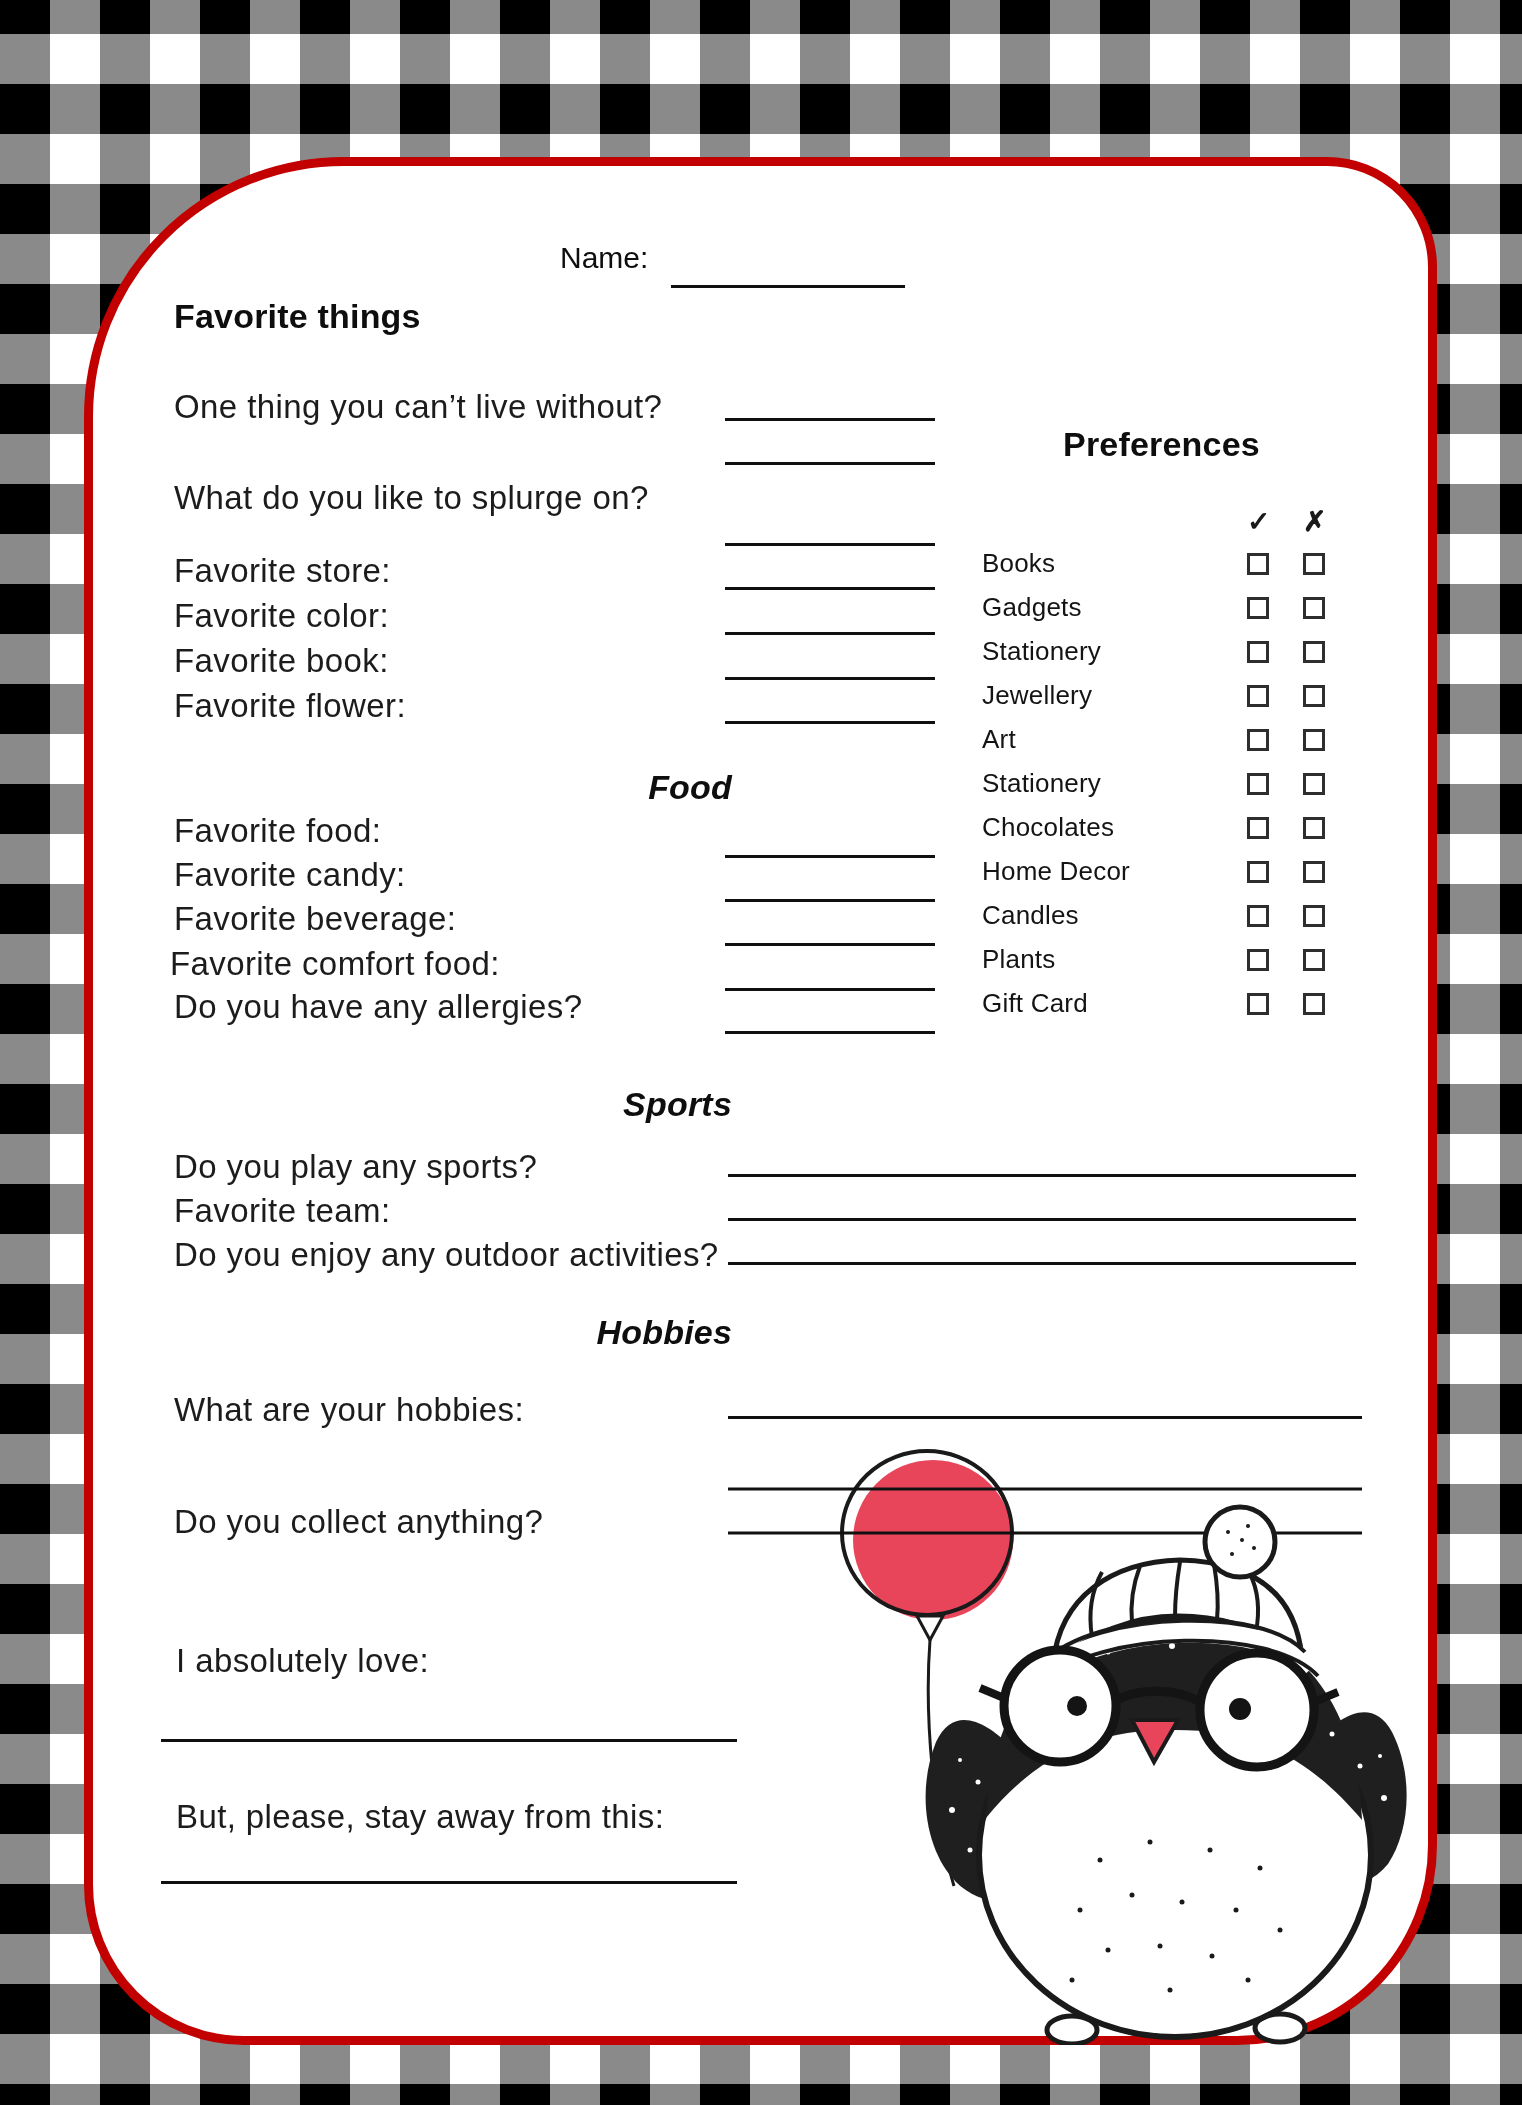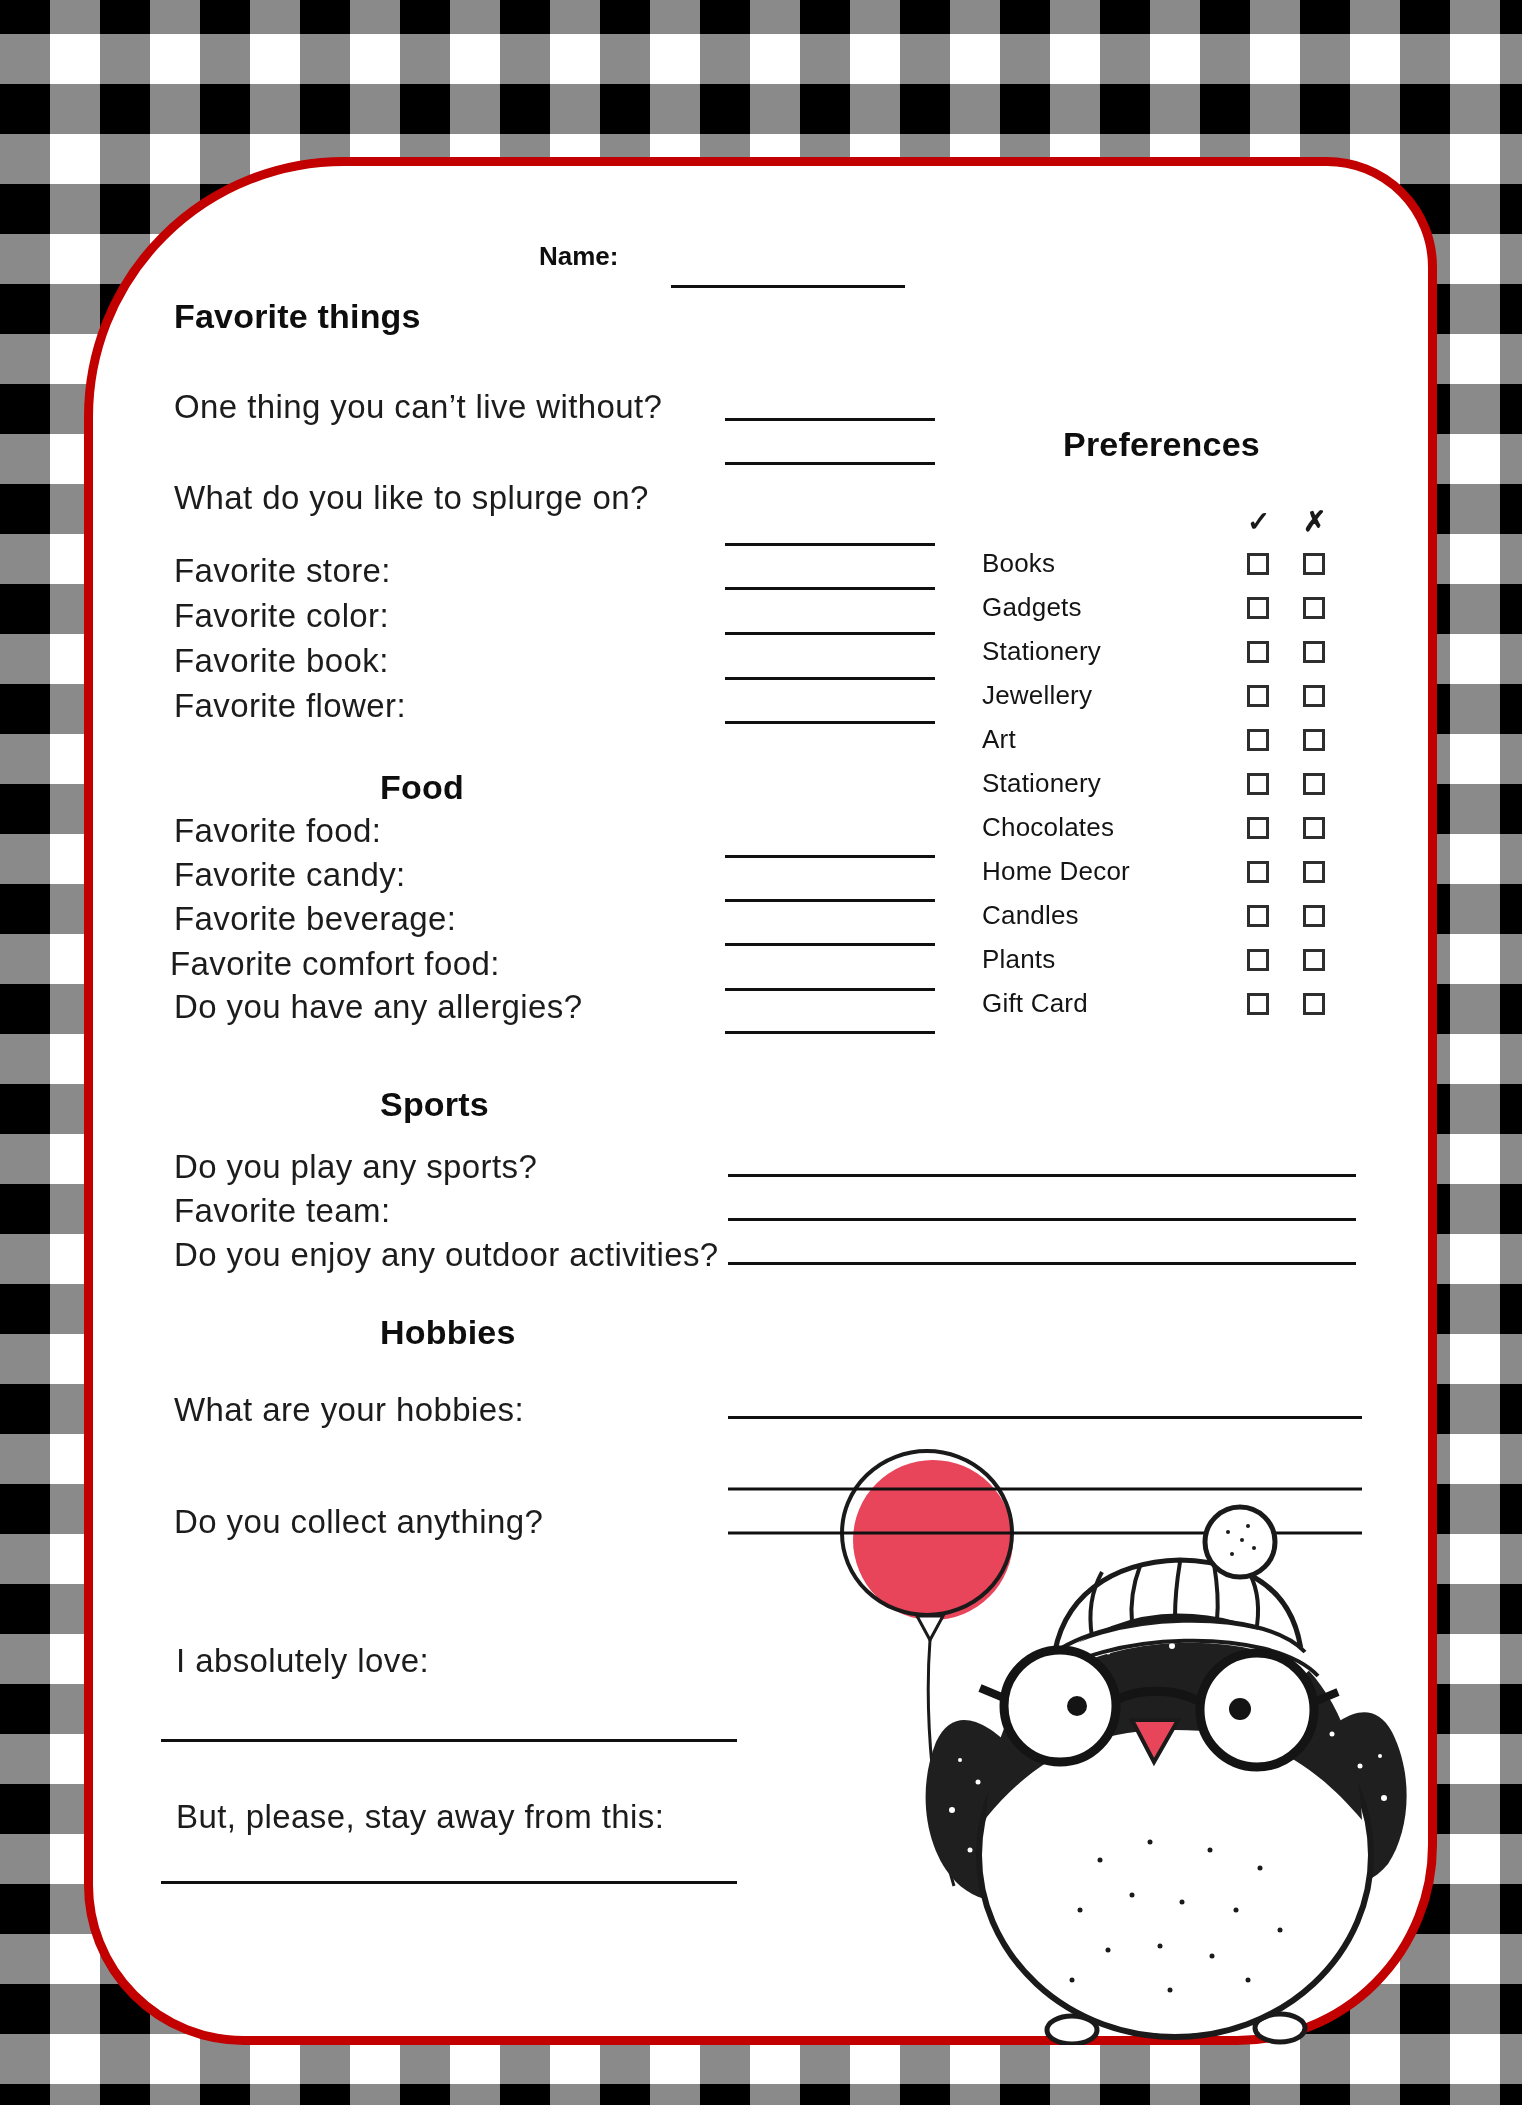--- a/index.html
+++ b/index.html
@@ -10,22 +10,22 @@
     background-size:100px 100px; background-position:0 -16px;
   }
   .card{
     position:absolute; left:84px; top:157px; width:1353px; height:1888px;
     box-sizing:border-box; background:#ffffff; border:9px solid #c20000;
     border-radius:260px 110px 200px 160px;
   }
   .lbl{position:absolute; font-size:33px; color:#1c1c1c; letter-spacing:0.4px; white-space:nowrap;}
   .wrap{white-space:normal; line-height:37px;}
   .h{position:absolute; font-weight:bold; font-size:34px; color:#0e0e0e; letter-spacing:0.2px; white-space:nowrap;}
-  .hc{text-align:left;}
-  .name-lbl{position:absolute; font-weight:bold; font-size:26px; color:#0e0e0e;}
+  .hc{text-align:right;font-style:italic;}
+  .name-lbl{position:absolute; font-weight:normal; font-size:30px; color:#0e0e0e;margin-left:21px;}
   .ln{position:absolute; height:0; border-bottom:3px solid #101010;}
   .pref-lbl{position:absolute; font-size:26px; color:#141414; letter-spacing:0.2px; white-space:nowrap;}
   .mark{position:absolute; font-size:28px; color:#1a1a1a; font-weight:bold;}
   .cb{position:absolute; width:16px; height:16px; border:3px solid #2e2e2e; background:#fff;}
   svg{display:block;}
 </style>
 </head>
 <body>
 
 <div class="page">

